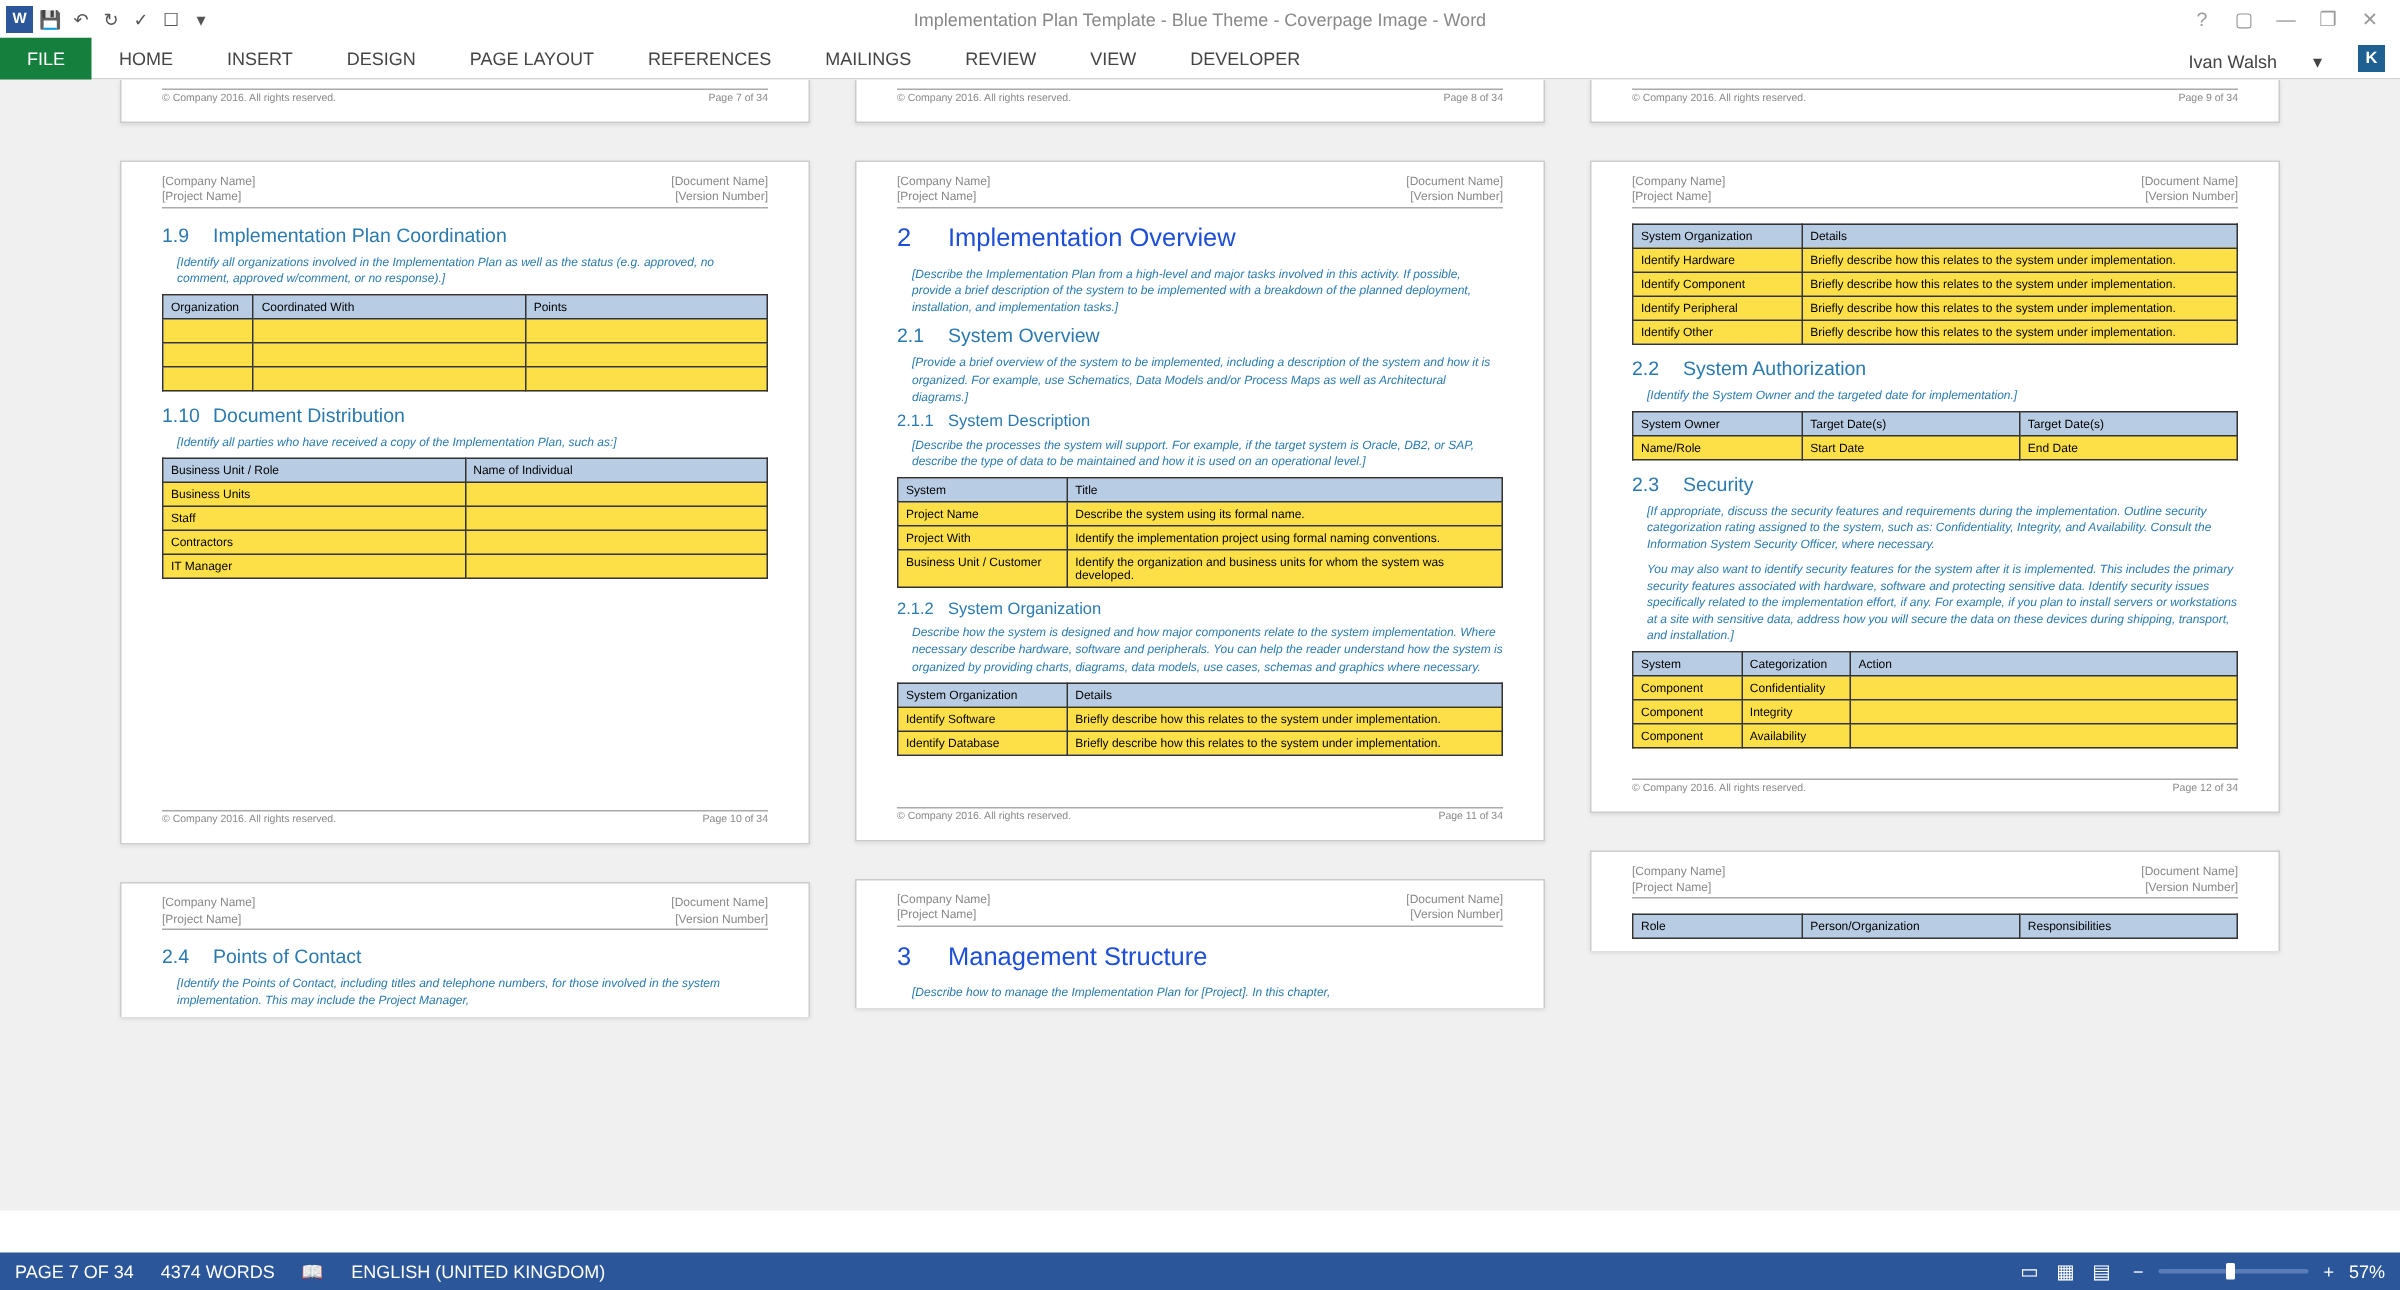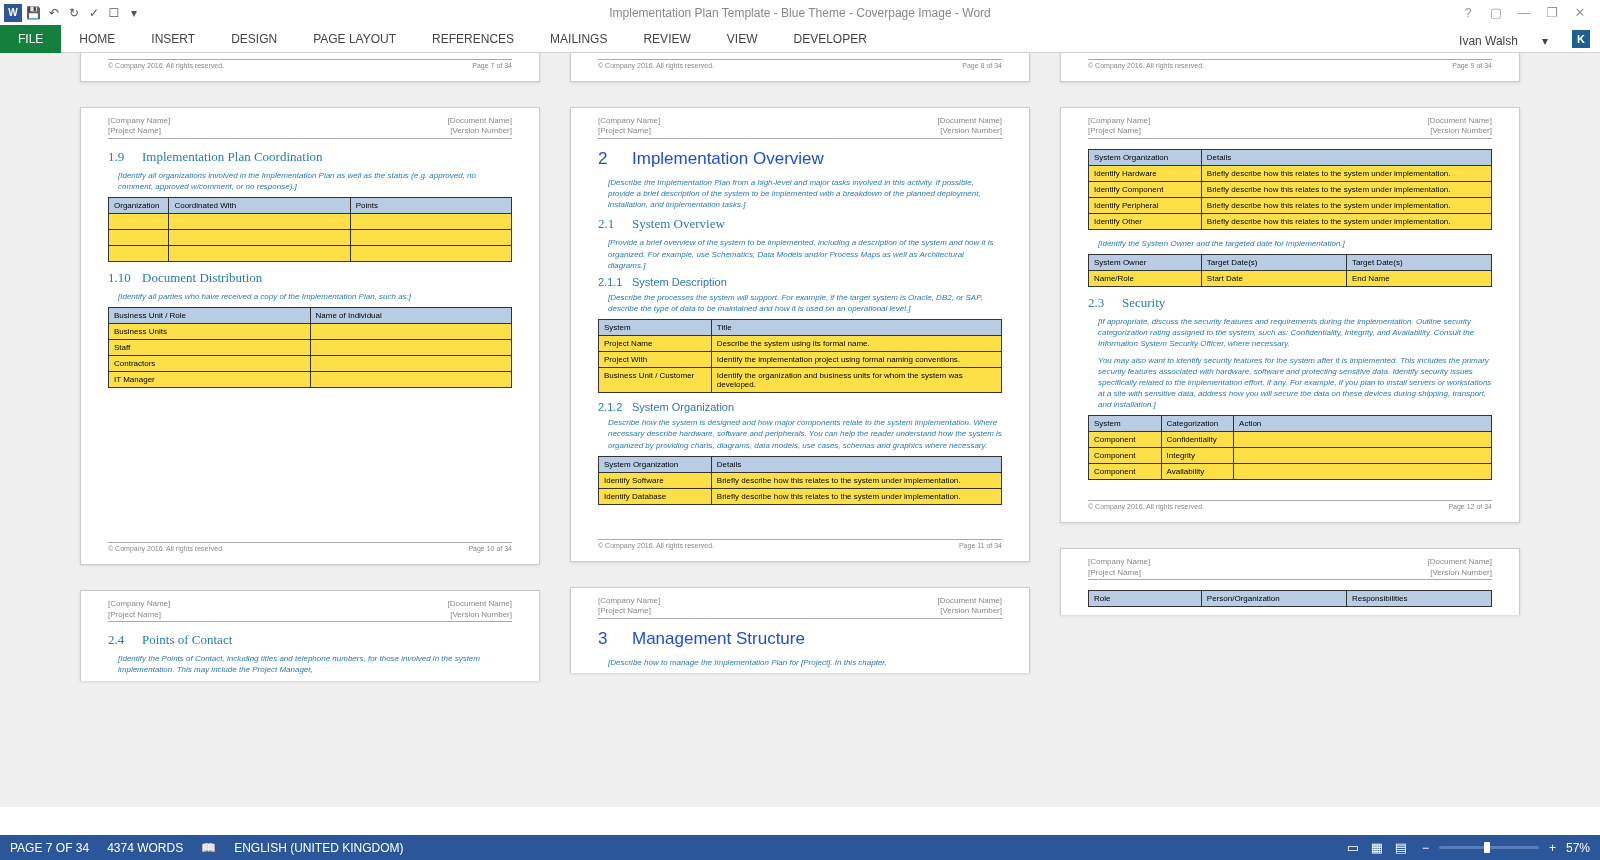--- a/index.html
+++ b/index.html
@@ -19,21 +19,21 @@
 .doc-area{background:#f0f0f0;height:754px;overflow:hidden;display:flex;justify-content:center;gap:30px;padding:0 70px}
 .col{width:460px;display:flex;flex-direction:column;gap:25px}
 .page{background:#fff;border:1px solid #ccc;box-shadow:0 1px 3px rgba(0,0,0,.1);padding:8px 27px 12px}
 .page.bot-cut{padding-bottom:0;border-bottom:none}
 .page.top-cut{padding-top:0;border-top:none}
 .page-footer{display:flex;justify-content:space-between;font-size:7px;color:#888;border-top:1px solid #aaa;padding-top:2px;margin-top:6px}
 .doc-header{display:flex;justify-content:space-between;border-bottom:1px solid #aaa;font-size:8px;color:#888;margin-bottom:10px;padding-bottom:1px}
 .doc-header div{line-height:1.3}
 .h1{color:#1d4ed8;font-size:17px;font-family:"Century Gothic",sans-serif;margin:6px 0 8px;font-weight:normal}
 .h1 .num{display:inline-block;width:34px}
-.h2{color:#2a7ab0;font-size:13px;font-family:Liberation Serif, serif;margin:6px 0 5px;font-weight:normal}
+.h2{color:#2a7ab0;font-size:13px;font-family:Liberation Sans, sans-serif;margin:6px 0 5px;font-weight:normal}
 .h2 .num{display:inline-block;width:34px}
 .h3{color:#2a7ab0;font-size:11px;font-family:"Century Gothic",sans-serif;margin:5px 0 4px;font-weight:normal}
 .h3 .num{display:inline-block;width:34px}
 .instr{font-size:8px;font-style:italic;color:#2a7ab0;line-height:1.4;margin:3px 0 5px;padding-left:10px}
 .tbl{border-collapse:collapse;width:100%;font-size:8px;margin:3px 0 8px}
 .tbl th,.tbl td{border:1px solid #333;padding:3px 5px;text-align:left;vertical-align:top}
 .tbl th{background:#b8cce4;font-weight:normal}
 .tbl td{background:#fde047}
 .statusbar{position:absolute;bottom:0;left:0;right:0;height:25px;background:#2b579a;color:#fff;display:flex;align-items:center;font-size:12px;padding:0 10px}
 .sb-left{display:flex;gap:18px}
@@ -267,32 +267,33 @@
             <tr>
               <td>Identify Peripheral</td>
               <td>Briefly describe how this relates to the system under implementation.</td>
             </tr>
             <tr>
               <td>Identify Other</td>
               <td>Briefly describe how this relates to the system under implementation.</td>
             </tr>
           </tbody>
         </table>
+      <div class="h2"><span class="num">2.2</span><span>System Authorization</span></div>
       <div class="instr">[Identify the System Owner and the targeted date for implementation.]</div>
       <table class="tbl">
           <tbody>
             <tr>
               <th style="width:28%">System Owner</th>
               <th>Target Date(s)</th>
               <th>Target Date(s)</th>
             </tr>
             <tr>
               <td>Name/Role</td>
               <td>Start Date</td>
-              <td>End Name</td>
+              <td>End Date</td>
             </tr>
           </tbody>
         </table>
       <div class="h2"><span class="num">2.3</span><span>Security</span></div>
       <div class="instr">[If appropriate, discuss the security features and requirements during the implementation. Outline security categorization rating assigned to the system, such as: Confidentiality, Integrity, and Availability. Consult the Information System Security Officer, where necessary.</div>
       <div class="instr">You may also want to identify security features for the system after it is implemented. This includes the primary security features associated with hardware, software and protecting sensitive data. Identify security issues specifically related to the implementation effort, if any. For example, if you plan to install servers or workstations at a site with sensitive data, address how you will secure the data on these devices during shipping, transport, and installation.]</div>
       <table class="tbl">
           <tbody>
             <tr>
               <th style="width:18%">System</th>

